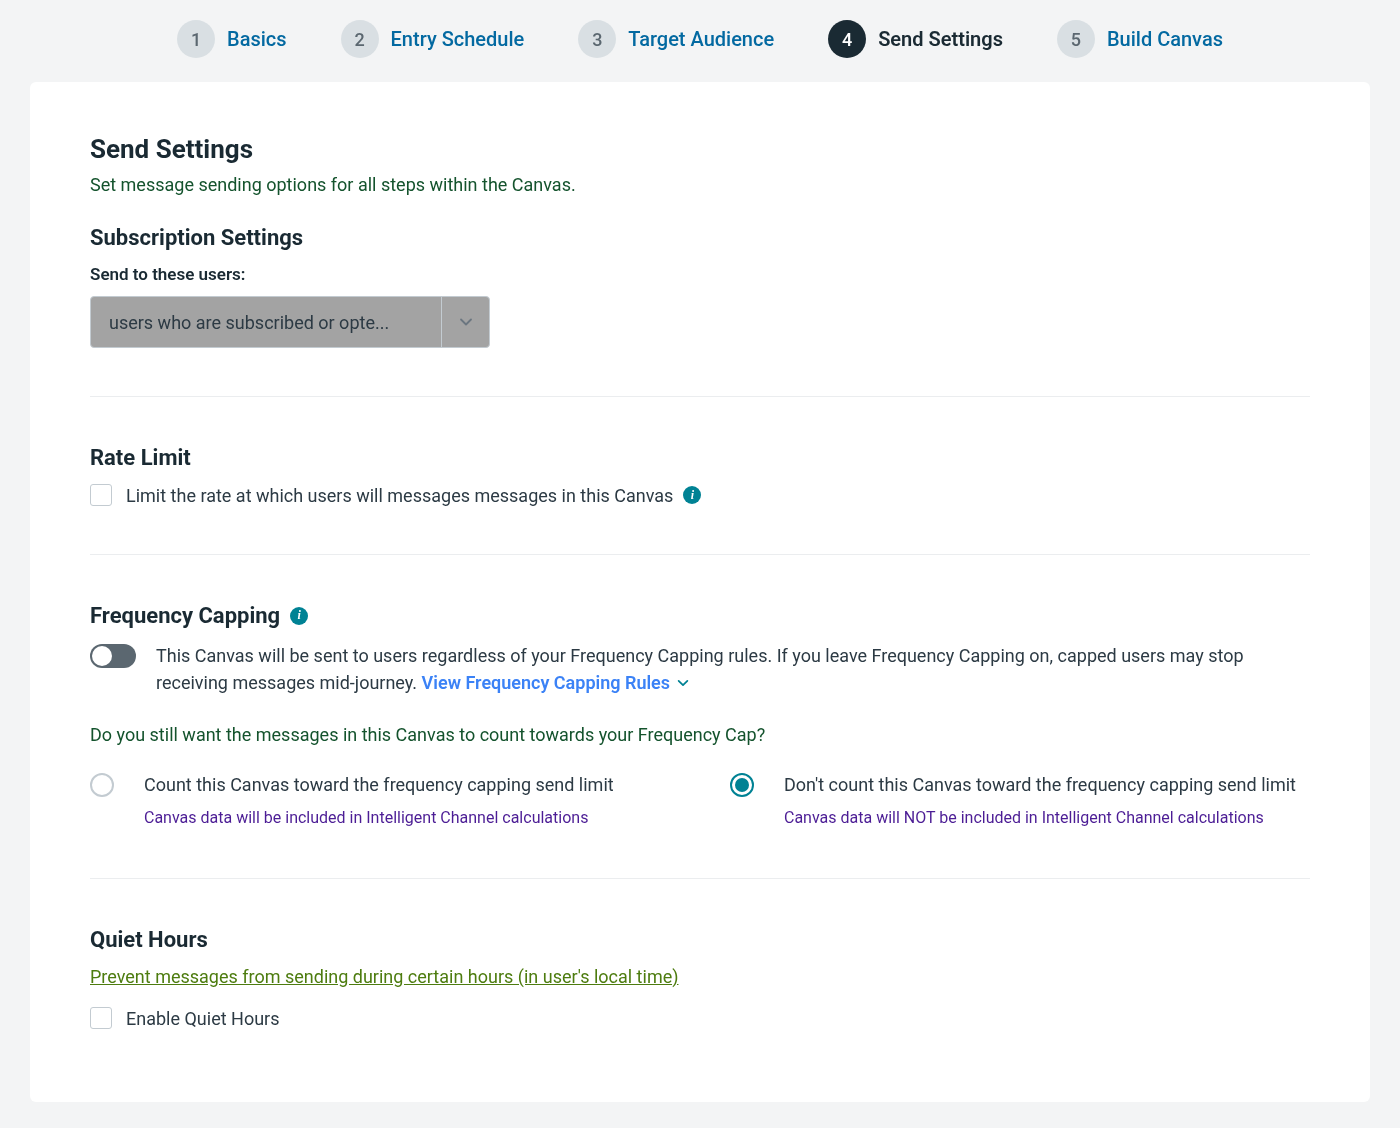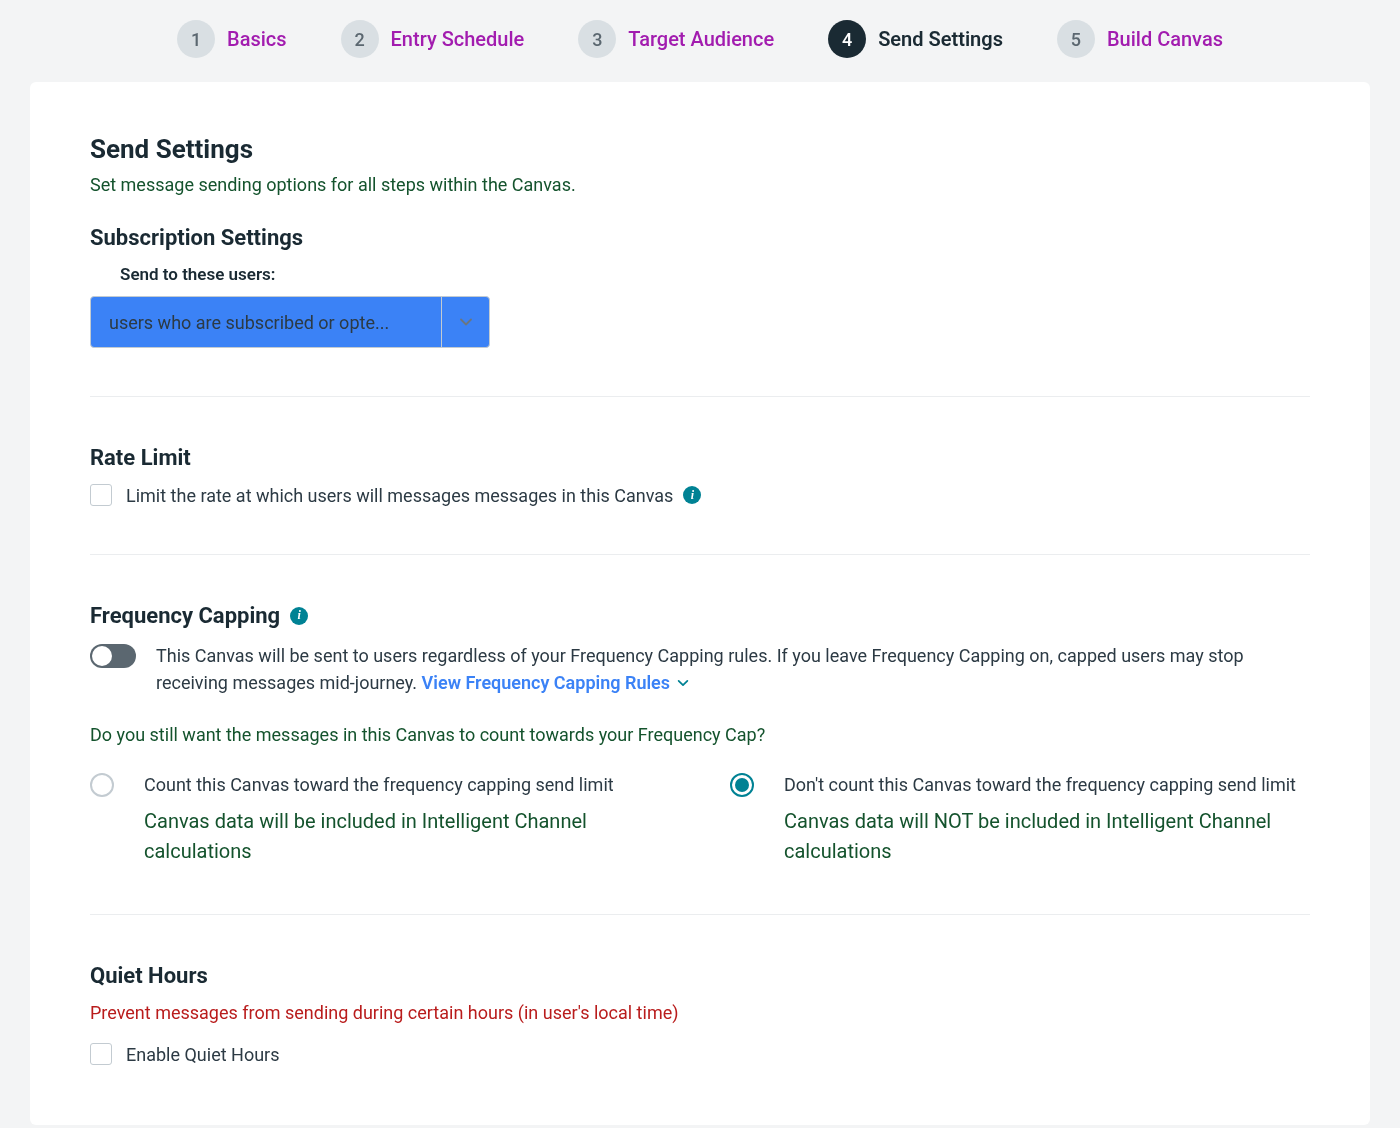--- a/index.html
+++ b/index.html
@@ -35,21 +35,21 @@
     justify-content: center;
     font-size: 18px;
     font-weight: 500;
   }
   .step.active .step-circle {
     background: #1a2a33;
     color: #fff;
   }
   .step-label {
     font-size: 20px;
-    color: #a21caf;
+    color: #0369a1;
     font-weight: 500;
   }
   .step.active .step-label {
     color: #1a2a33;
     font-weight: 600;
   }
   .card {
     background: #fff;
     border-radius: 6px;
     margin: 0 30px;
@@ -74,30 +74,29 @@
     margin-bottom: 14px;
     display: flex;
     align-items: center;
     gap: 10px;
   }
   .field-label {
     font-size: 17px;
     font-weight: 600;
     color: #1a2a33;
     margin-bottom: 12px;
-    margin-left: 30px;
   }
   .select {
     display: flex;
     align-items: center;
     border: 1px solid #c3cbd1;
     border-radius: 4px;
     width: 400px;
     height: 52px;
-    background: #3b82f6;
+    background: #a3a3a3;
     cursor: pointer;
   }
   .select-text {
     flex: 1;
     padding: 0 18px;
     font-size: 18px;
     color: #2c3a44;
     white-space: nowrap;
     overflow: hidden;
     text-overflow: ellipsis;
@@ -227,29 +226,30 @@
     border-radius: 50%;
     background: #008294;
   }
   .radio-label {
     font-size: 18px;
     color: #2c3a44;
     line-height: 1.5;
     margin-bottom: 8px;
   }
   .radio-help {
-    font-size: 20px;
-    color: #14532d;
+    font-size: 16px;
+    color: #4c1d95;
     line-height: 1.5;
   }
   .chevron-svg { display: block; }
   .section-subtitle {
     font-size: 18px;
-    color: #b91c1c;
+    color: #4d7c0f;
     margin-bottom: 20px;
+    text-decoration: underline;
   }
 </style>
 </head>
 <body>
 
 <div class="stepper">
   <div class="step">
     <div class="step-circle">1</div>
     <div class="step-label">Basics</div>
   </div>

